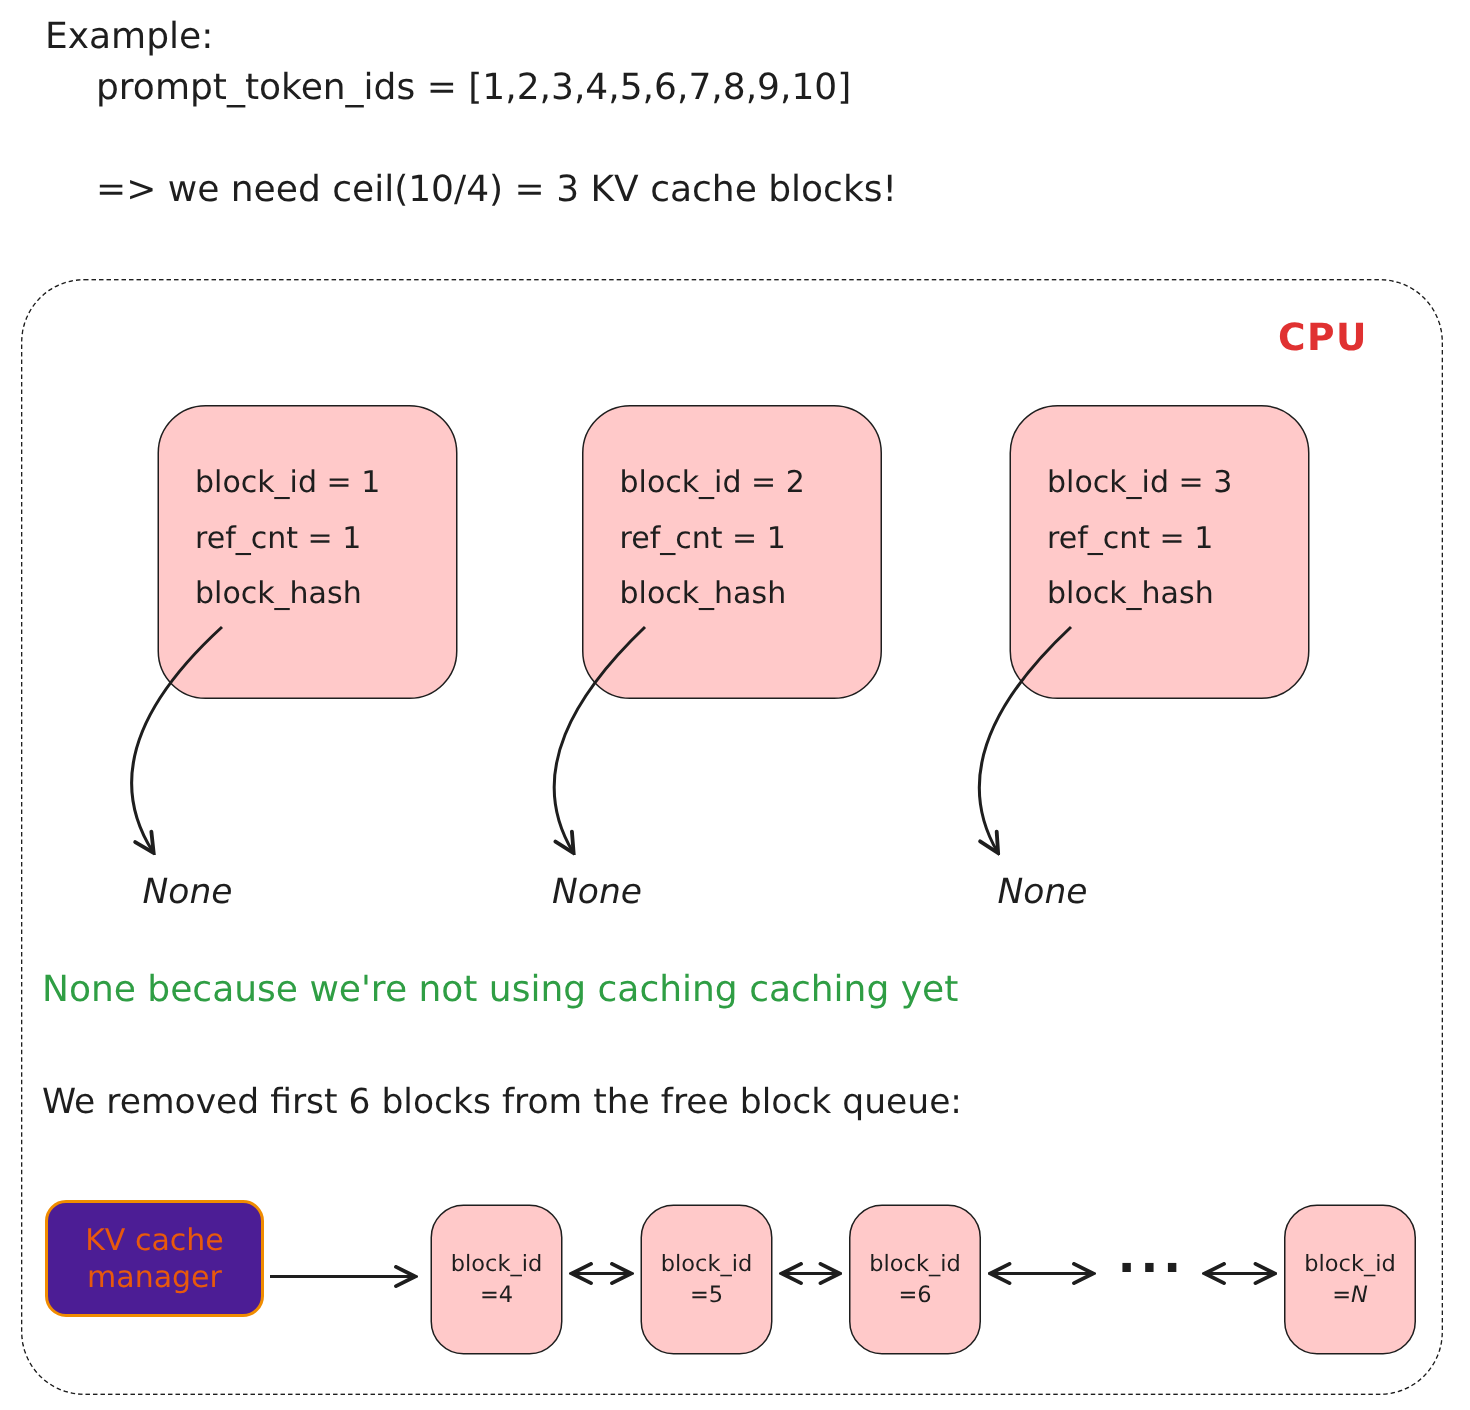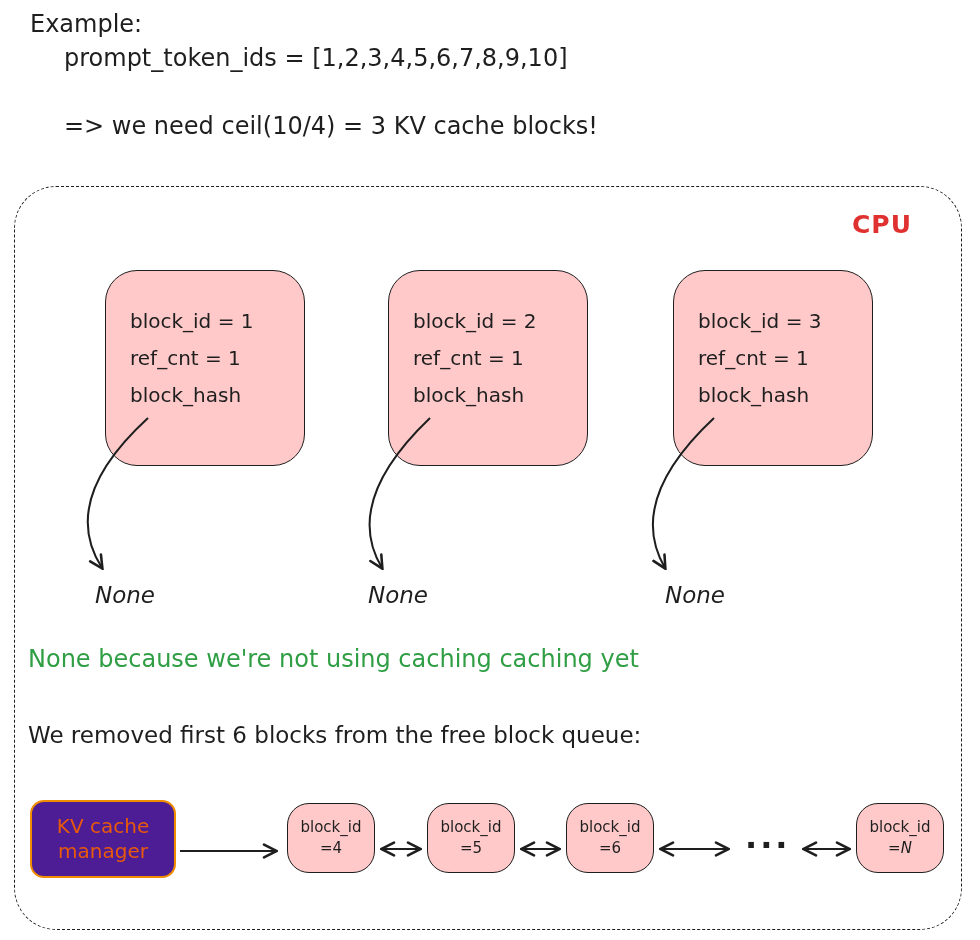--- a/index.html
+++ b/index.html
@@ -46,21 +46,21 @@
   .note-black{position:absolute;left:28px;top:722px;font-size:23px;color:#1e1e1e;white-space:nowrap;}
 
   
   .manager-box{
     position:absolute;left:30px;top:800px;width:146px;height:78px;box-sizing:border-box;
     border:2px solid #f08c00;border-radius:14px;background:#4c1d95;
     display:flex;align-items:center;justify-content:center;text-align:center;
     color:#e8590c;font-size:20px;line-height:1.25;padding:0 14px;
   }
   .queue-block{
-    position:absolute;width:88px;height:70px;box-sizing:border-box;
+    position:absolute;width:88px;height:100px;box-sizing:border-box;
     background:#ffc9c9;border:1.6px solid #1e1e1e;border-radius:22px;
     display:flex;flex-direction:column;align-items:center;justify-content:center;
     font-size:15px;line-height:21px;text-align:center;
   }
   .q4{left:287px;top:803px;}
   .q5{left:427px;top:803px;}
   .q6{left:566px;top:803px;}
   .qn{left:856px;top:803px;}
   .qn .qb-id{font-style:italic;}
   .ellipsis{position:absolute;left:745px;top:818px;font-size:32px;font-weight:bold;letter-spacing:3px;}

